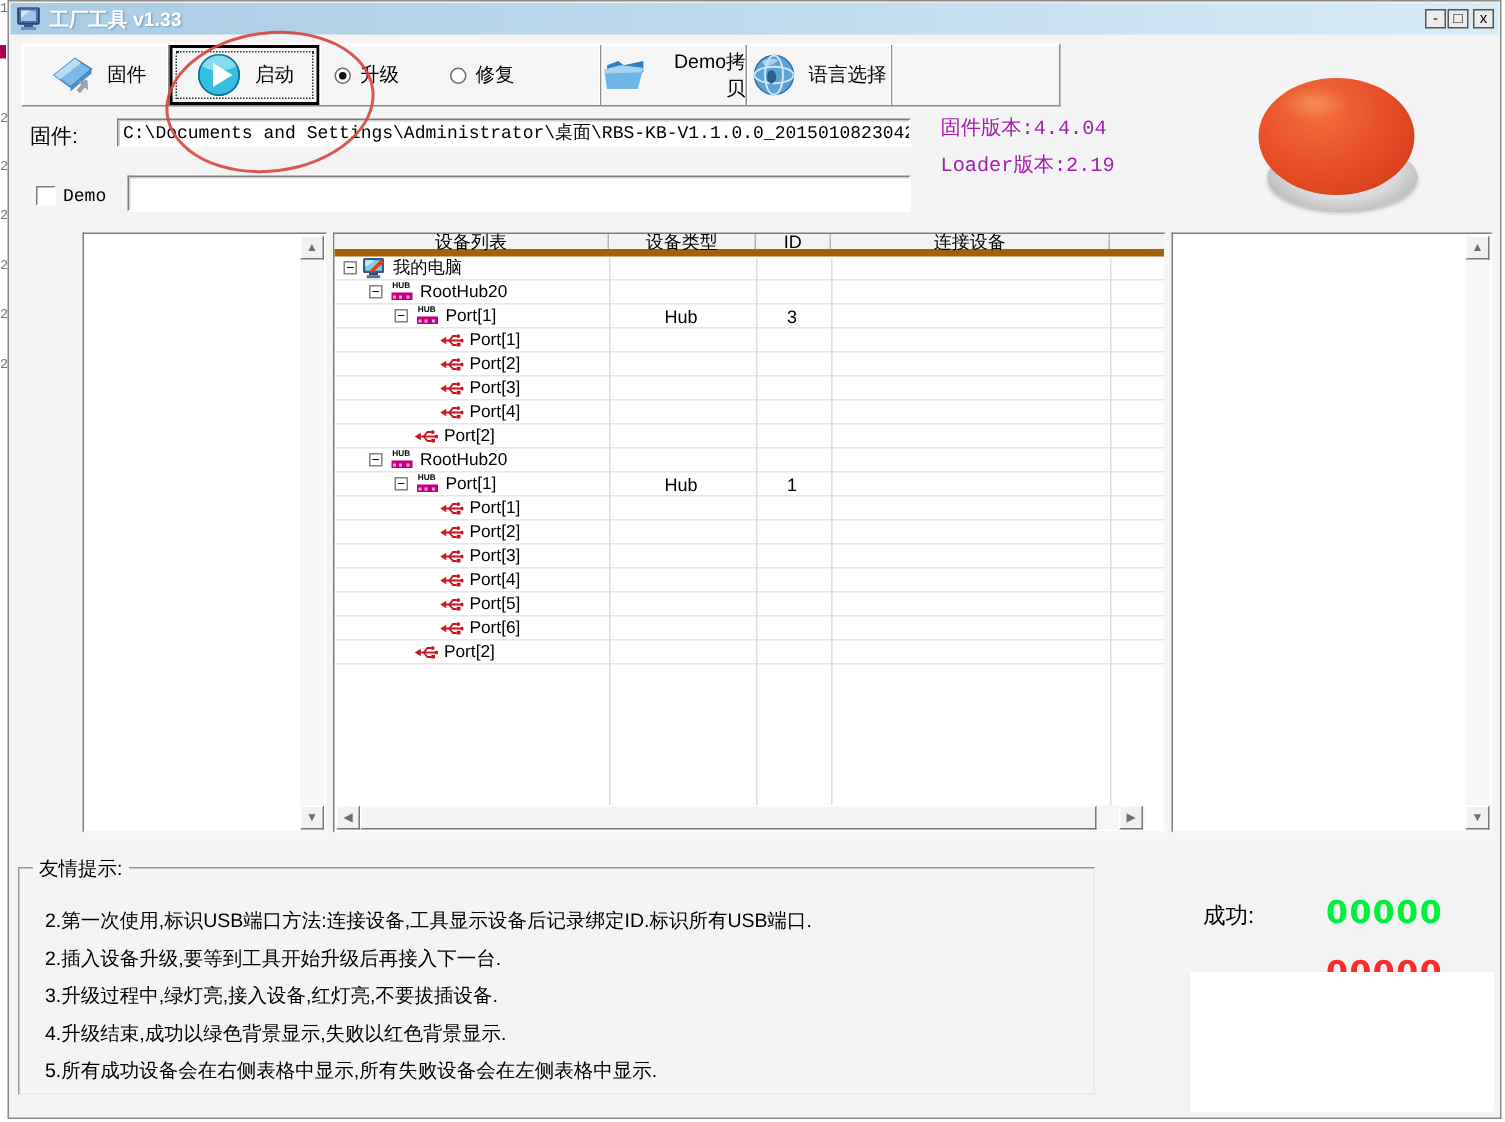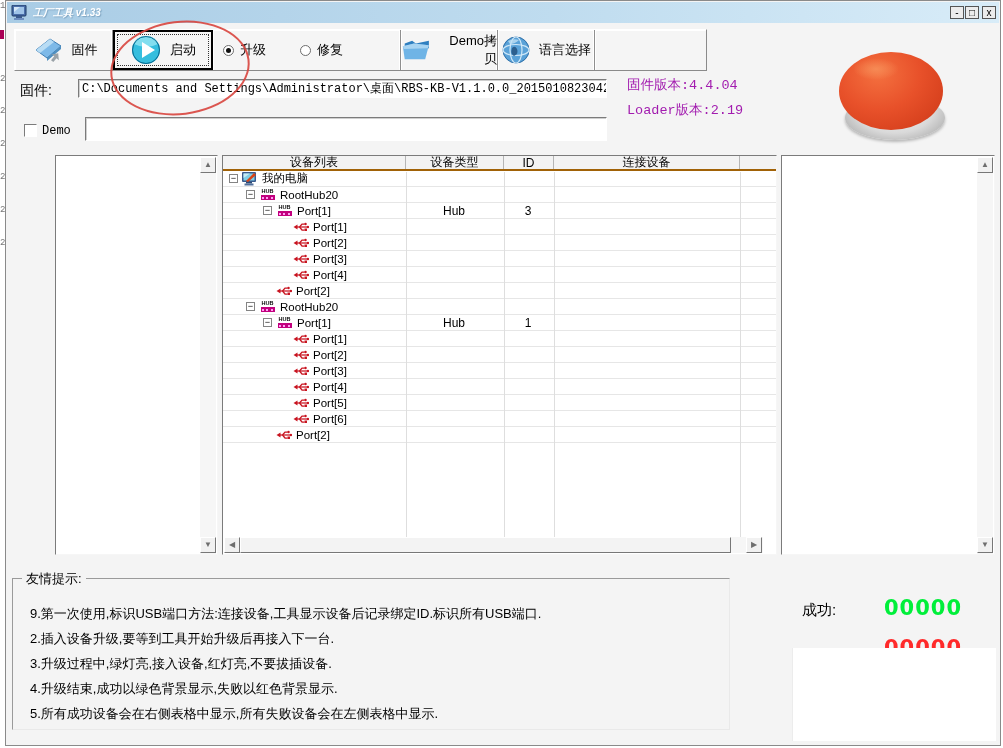--- a/index.html
+++ b/index.html
@@ -7,22 +7,22 @@
     font-family:"Liberation Sans", sans-serif; }
   .abs { position:absolute; }
   #stage { position:relative; width:1003px; height:748px; }
 
   
   #win { left:5px; top:0; width:996px; height:746px; background:#f4f4f4;
     border:1px solid #8a8a8a; }
   #titlebar { left:7px; top:2px; width:992px; height:21px;
     background:linear-gradient(to right,#a9cce5 0%,#bfdcef 55%,#d8ecf8 100%);
     display:flex; align-items:center; }
-  #title-text { color:#fff; font-size:10px; font-weight:bold; margin-left:6px;
-    text-shadow:1px 1px 1px #7fa5c2;font-style:italic; }
+  #title-text { color:#fff; font-size:13px; font-weight:bold; margin-left:6px;
+    text-shadow:1px 1px 1px #7fa5c2; }
   .tb-btn { width:14px; height:13px; background:#ececec; border:1px solid #555;
     font-size:10px; line-height:11px; text-align:center; color:#000; margin-left:1px; }
   #tb-close { margin-left:3px; }
   #tb-box { position:absolute; right:3px; top:4px; display:flex; }
 
   
   #toolbar { left:14px; top:29px; width:693px; height:42px; background:#f4f4f4;
     border:1px solid #9a9a9a; border-color:#fff #8a8a8a #8a8a8a #fff; display:flex;text-align:right; }
   .tbar-cell { height:100%; border-right:1px solid #8f8f8f; box-shadow:inset -1px 0 0 #fff, inset 1px 1px 0 #fff;
     display:flex; align-items:center; justify-content:center; gap:8px;
@@ -61,21 +61,21 @@
     height:22px; border-radius:50%; background:radial-gradient(ellipse,#f68a55 0%,rgba(246,138,85,0) 70%); }
 
   
   .panel { background:#fff; border:1px solid #7b7b7b; border-color:#7b7b7b #f6f6f6 #f6f6f6 #7b7b7b; }
   .sb-btn { width:16px; height:16px; background:#f1f1f1; border:1px solid #8b8b8b;
     border-color:#fff #777 #777 #fff; color:#6e6e6e; font-size:8px; line-height:14px;
     text-align:center; }
   .sb-track { background:#f6f6f6; }
 
   
-  #tree-header { display:flex; height:15px; background:#f3f3f3; border-bottom:2px solid #a16207;
+  #tree-header { display:flex; height:15px; background:#f3f3f3; border-bottom:5px solid #a16207;
     font-size:12px; color:#000; }
   .th { border-right:1px solid #b5b5b5; display:flex; align-items:center; justify-content:center; }
   .colline { width:1px; background:#dedede; }
   .tree-row { position:relative; height:16px; border-bottom:1px solid #e6e6e6;
     display:flex; align-items:center; font-size:11.5px; color:#000; }
   .tree-row .type-cell { position:absolute; left:182px; width:98px; text-align:center; font-size:12px; }
   .tree-row .id-cell { position:absolute; left:280px; width:50px; text-align:center; font-size:12px; }
   .expander { width:9px; height:9px; background:#fff; border:1px solid #848484;
     font-size:9px; line-height:6px; text-align:center; color:#000; flex:none; margin-right:4px; }
   .spacer13 { width:13px; flex:none; }
@@ -490,21 +490,21 @@
 
   <div class="abs panel" style="left:781px; top:155px; width:214px; height:400px;">
     <div class="sb-track abs" style="right:1px; top:1px; width:16px; height:398px;"></div>
     <div class="sb-btn abs" style="right:1px; top:1px;">▲</div>
     <div class="sb-btn abs" style="right:1px; bottom:1px;">▼</div>
   </div>
 
   <div id="tips-box" class="abs"></div>
   <div id="tips-legend" class="abs">友情提示:</div>
   <div>
-      <div class="tip-line" style="top: 605px;">9.第一次使用,标识USB端口方法:连接设备,工具显示设备后记录绑定ID.标识所有USB端口.</div>
+      <div class="tip-line" style="top: 605px;">2.第一次使用,标识USB端口方法:连接设备,工具显示设备后记录绑定ID.标识所有USB端口.</div>
       <div class="tip-line" style="top: 630px;">2.插入设备升级,要等到工具开始升级后再接入下一台.</div>
       <div class="tip-line" style="top: 655px;">3.升级过程中,绿灯亮,接入设备,红灯亮,不要拔插设备.</div>
       <div class="tip-line" style="top: 680px;">4.升级结束,成功以绿色背景显示,失败以红色背景显示.</div>
       <div class="tip-line" style="top: 705px;">5.所有成功设备会在右侧表格中显示,所有失败设备会在左侧表格中显示.</div>
     </div>
 
   <div id="success-label" class="abs">成功:</div>
   <div class="abs counter-val" style="left: 884px; top: 596px; color: rgb(0, 239, 58);" id="success-val">00000</div>
   <div class="abs counter-val" style="left: 884px; top: 636px; color: rgb(255, 42, 42);" id="fail-val">00000</div>
   <div id="white-cover" class="abs"></div>

